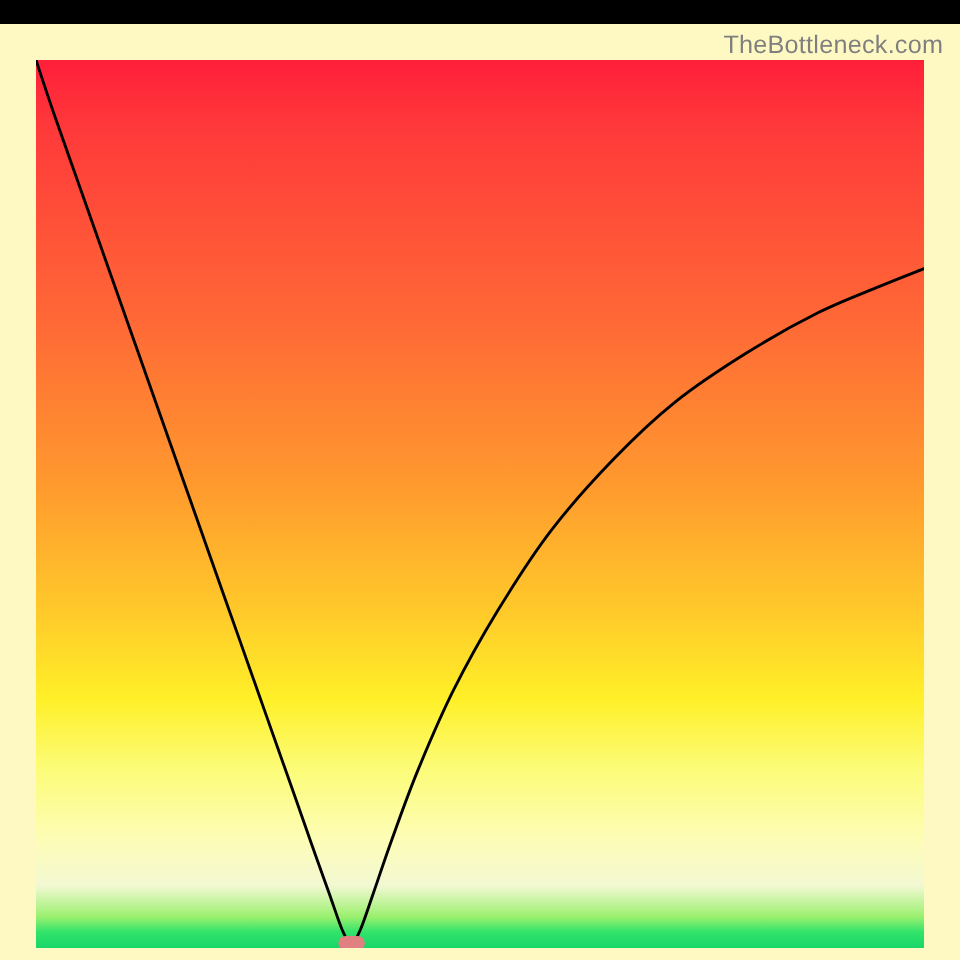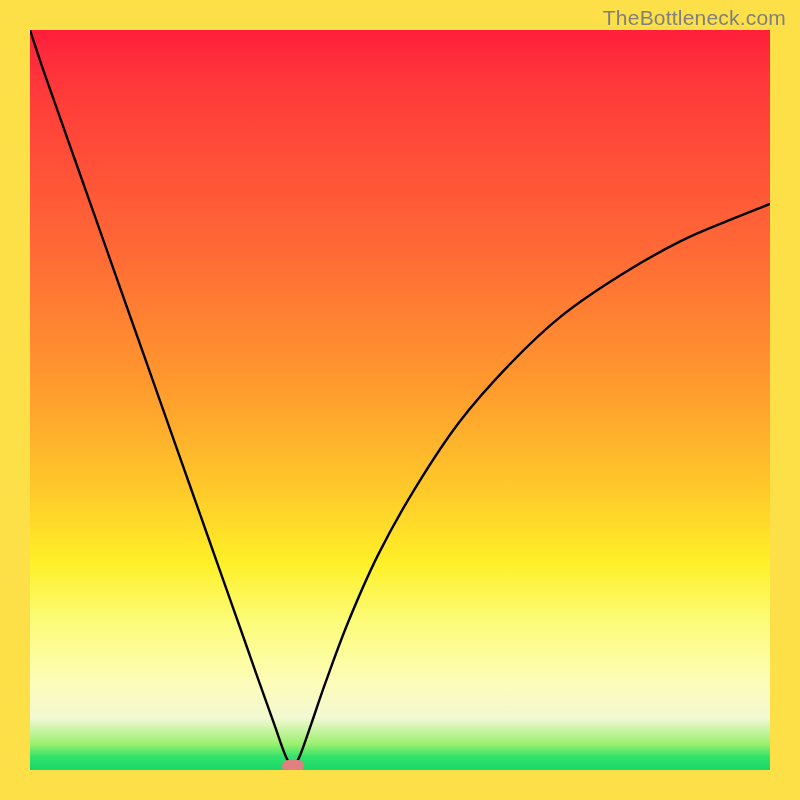--- a/index.html
+++ b/index.html
@@ -5,21 +5,22 @@
   * { margin: 0; padding: 0; box-sizing: border-box; }
   html, body { width: 800px; height: 800px; overflow: hidden; }
   body {
     background: #000;
     font-family: Arial, Helvetica, sans-serif;
     position: relative;
   }
   .frame {
     position: absolute;
     inset: 0;
-    background: #fde047;
+    background: #fef9c3;
+    margin-top: 20px;
   }
   .plot-area {
     position: absolute;
     left: 30px;
     top: 30px;
     width: 740px;
     height: 740px;
     overflow: hidden;
   }
   .gradient {

